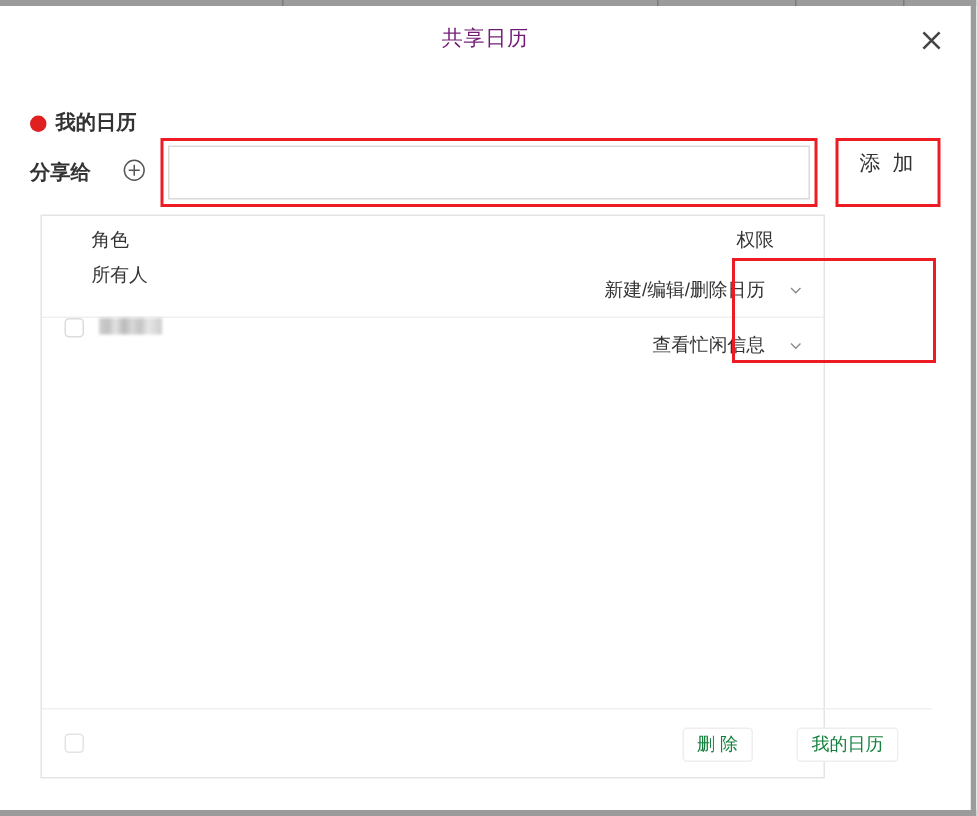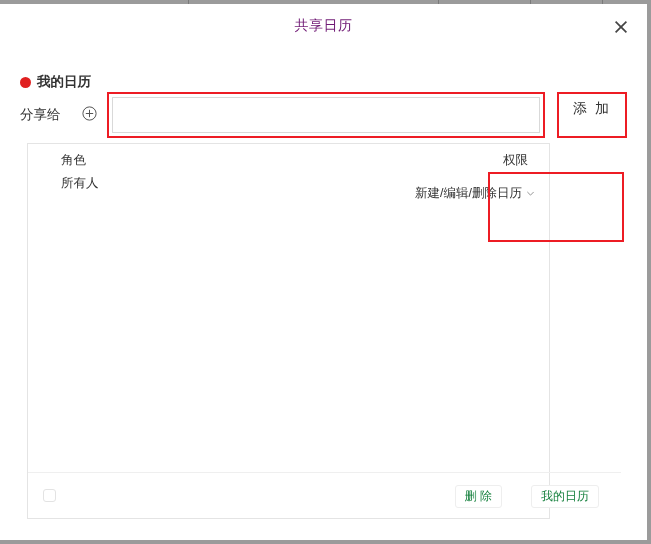--- a/index.html
+++ b/index.html
@@ -102,20 +102,21 @@
     position: absolute;
     left: 20px; top: 88px;
     width: 607px;
     height: 46px;
   }
   .share-label {
     position: absolute;
     left: 0; top: 14px;
     font-size: 13.5px;
     color: #333333;
+    font-weight: bold;
   }
   .plus-icon {
     position: absolute;
     left: 62px; top: 14px;
     width: 15px; height: 15px;
     color: #555555;
     cursor: pointer;
   }
   .plus-icon svg { display: block; }
 
@@ -186,21 +187,21 @@
     height: 31px;
   }
   .tbl-header .col-role {
     position: absolute;
     left: 33px; top: 8px;
     font-size: 12.5px;
     color: #333333;
   }
   .tbl-header .col-perm {
     position: absolute;
-    right: 21px; top: 8px;
+    right: 33px; top: 8px;
     font-size: 12.5px;
     color: #333333;
   }
 
   .tbl-row {
     position: relative;
     height: 36px;
     border-top: 1px solid #f0f0f0;
   }
   .tbl-row.first { border-top: none; }
@@ -238,21 +239,21 @@
     filter: blur(1.1px);
     opacity: 0.95;
   }
 
   .row-perm {
     position: absolute;
     right: 14px; top: 0;
     height: 36px;
     display: flex;
     align-items: center;
-    gap: 4px;
+    gap: 16px;
     font-size: 12.5px;
     color: #333333;
     cursor: pointer;
   }
   .chev {
     width: 9px; height: 9px;
     color: #888888;
     display: block;
   }
 
@@ -364,20 +365,32 @@
         <span class="row-label">所有人</span>
       </div>
       <div class="row-perm">
         <span>新建/编辑/删除日历</span>
         <svg class="chev" viewBox="0 0 10 10" aria-hidden="true">
           <polyline points="1.5,3.3 5,6.8 8.5,3.3" fill="none" stroke="currentColor" stroke-width="1"></polyline>
         </svg>
       </div>
     </div>
 
+    <div class="tbl-row">
+      <div class="row-left">
+        <span class="row-checkbox"></span>
+        <span class="redacted"></span>
+      </div>
+      <div class="row-perm">
+        <span>查看忙闲信息</span>
+        <svg class="chev" viewBox="0 0 10 10" aria-hidden="true">
+          <polyline points="1.5,3.3 5,6.8 8.5,3.3" fill="none" stroke="currentColor" stroke-width="1"></polyline>
+        </svg>
+      </div>
+    </div>
 
     <div class="tbl-footer">
       <span class="footer-checkbox"></span>
       <button class="footer-btn delete" disabled="">删 除</button>
       <button class="footer-btn perm-set" disabled="">我的日历</button>
     </div>
   </div>
 
   <div class="anno-perm"></div>
 

